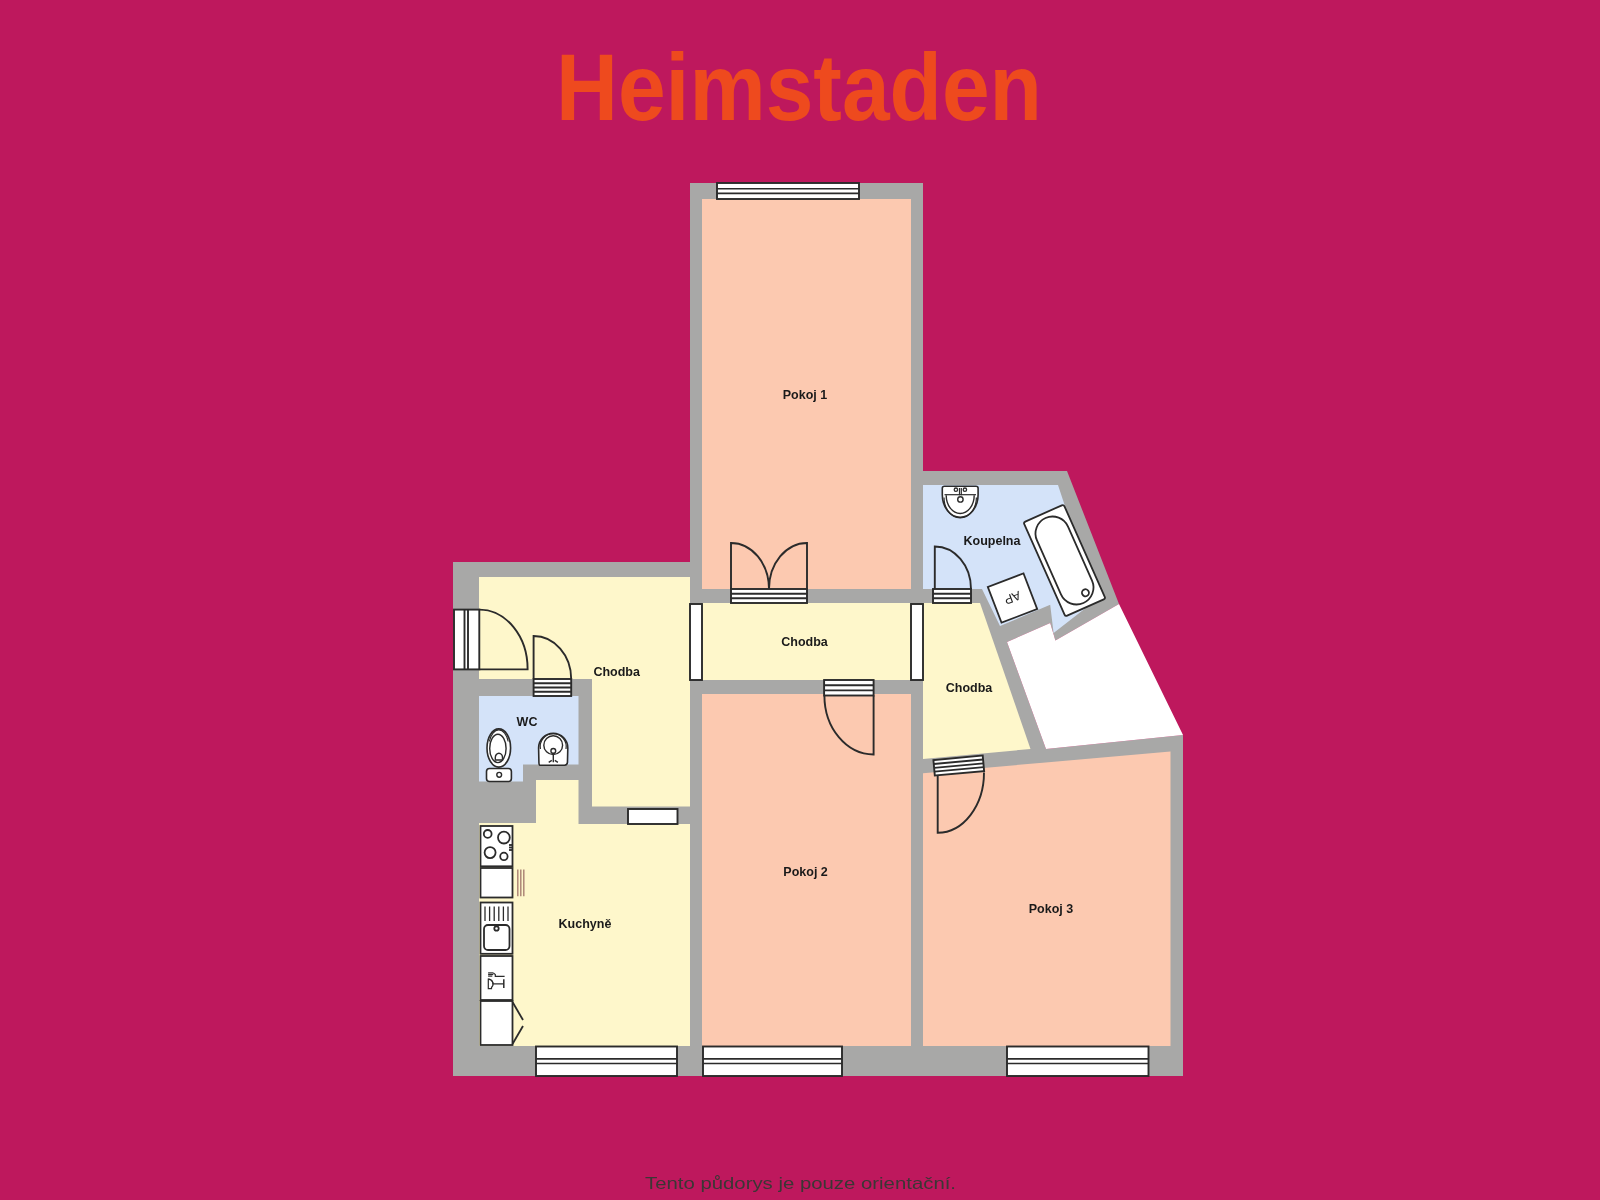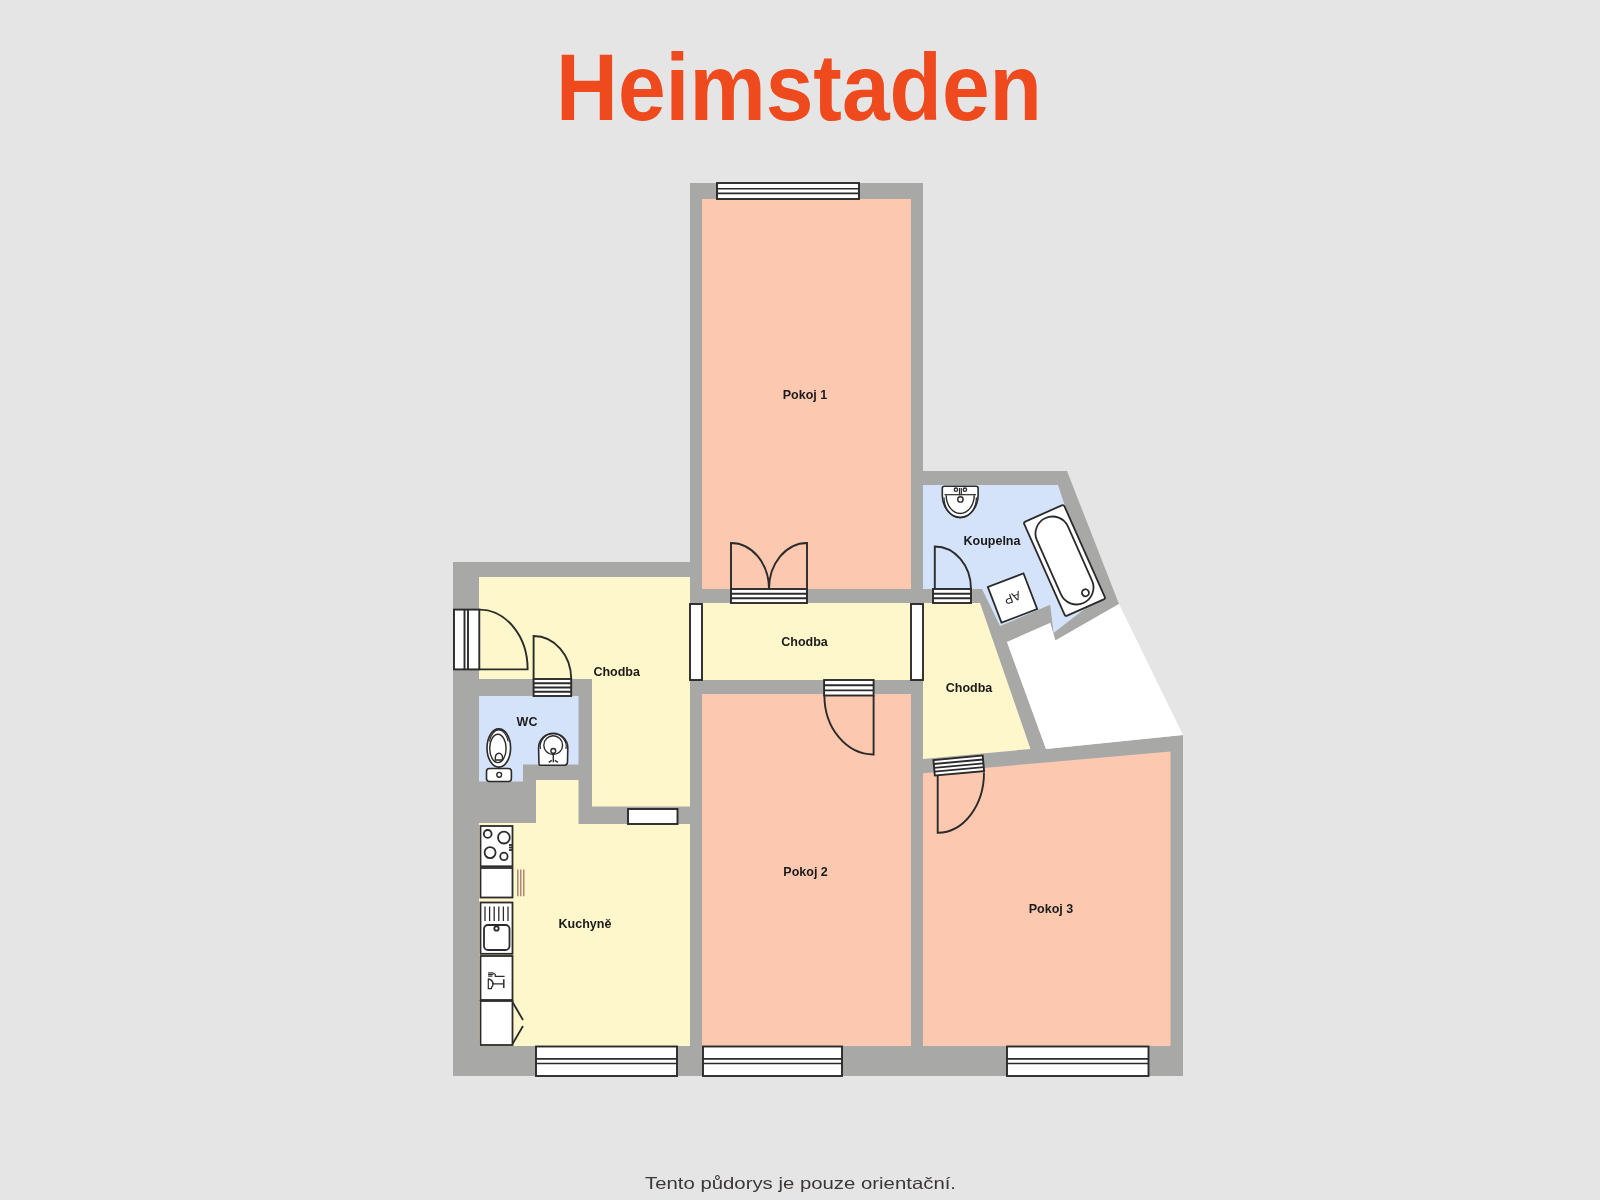--- a/index.html
+++ b/index.html
@@ -1,16 +1,16 @@
 <!DOCTYPE html>
 <html><head>
 <meta charset="utf-8">
 <style>
   html,body{margin:0;padding:0;background:#fff;}
-  #page{position:relative;width:1600px;height:1200px;background:#e5e5e5;overflow:hidden;
+  #page{position:relative;width:1600px;height:1200px;background:#be185d;overflow:hidden;
         font-family:"Liberation Sans", sans-serif;}
   svg{position:absolute;left:0;top:0;}
   text{font-family:"Liberation Sans", sans-serif;}
 </style>
 </head>
 <body>
 <div id="page">
 <svg width="1600" height="1200" viewBox="0 0 1600 1200">
 
   <text x="556" y="120" font-size="95" font-weight="bold" fill="#EE4A1E" textLength="486" lengthAdjust="spacingAndGlyphs">Heimstaden</text>

